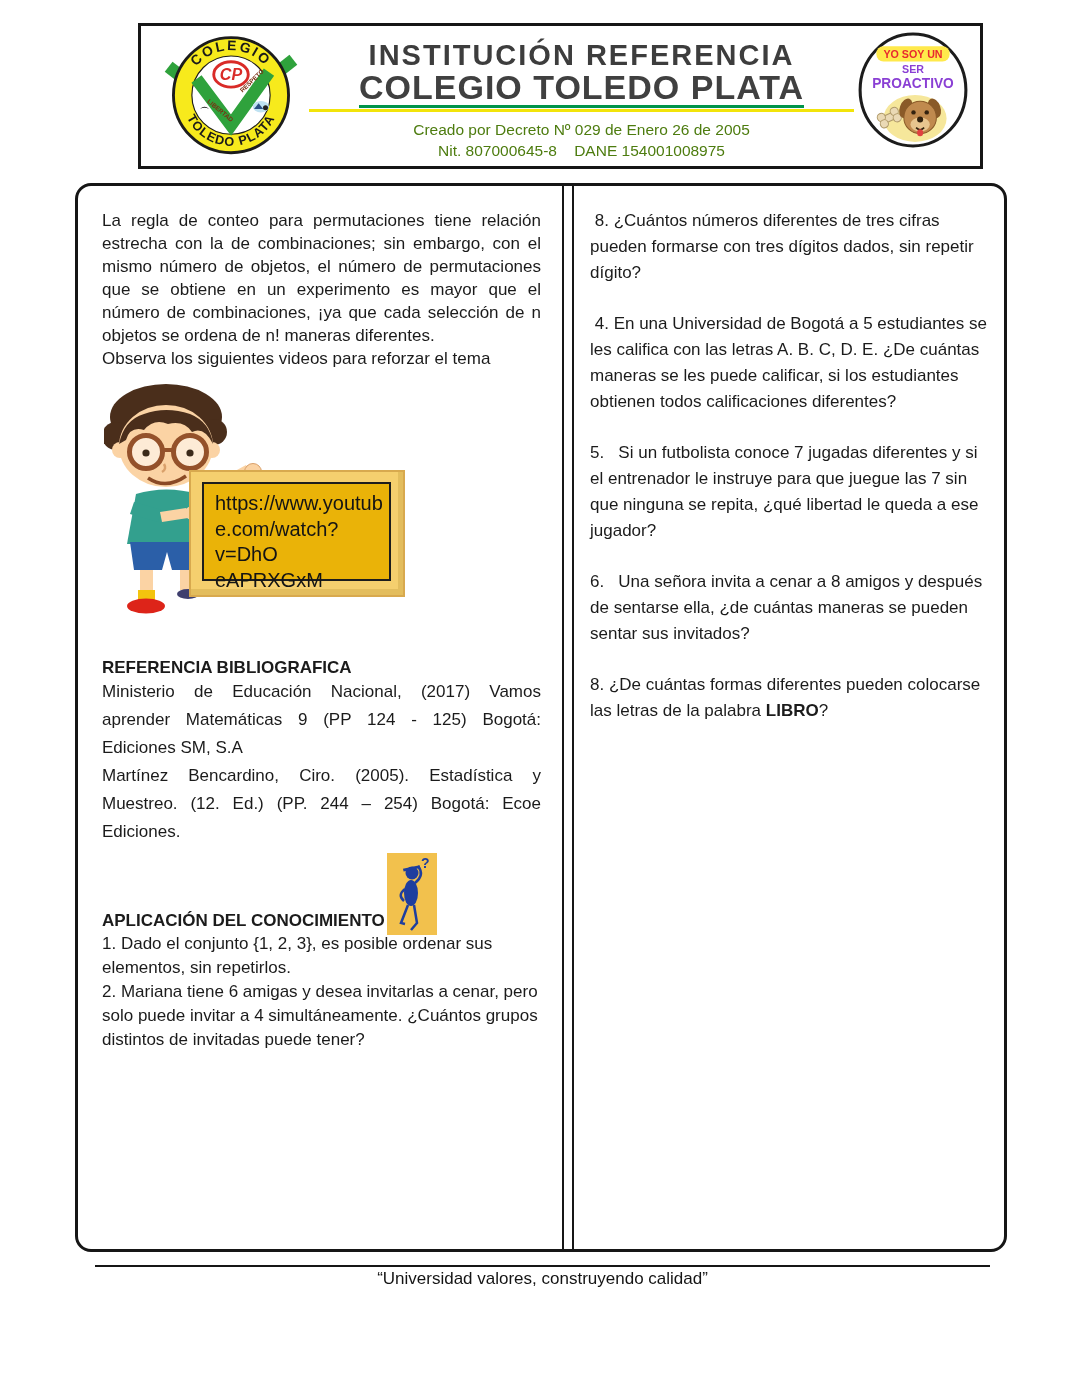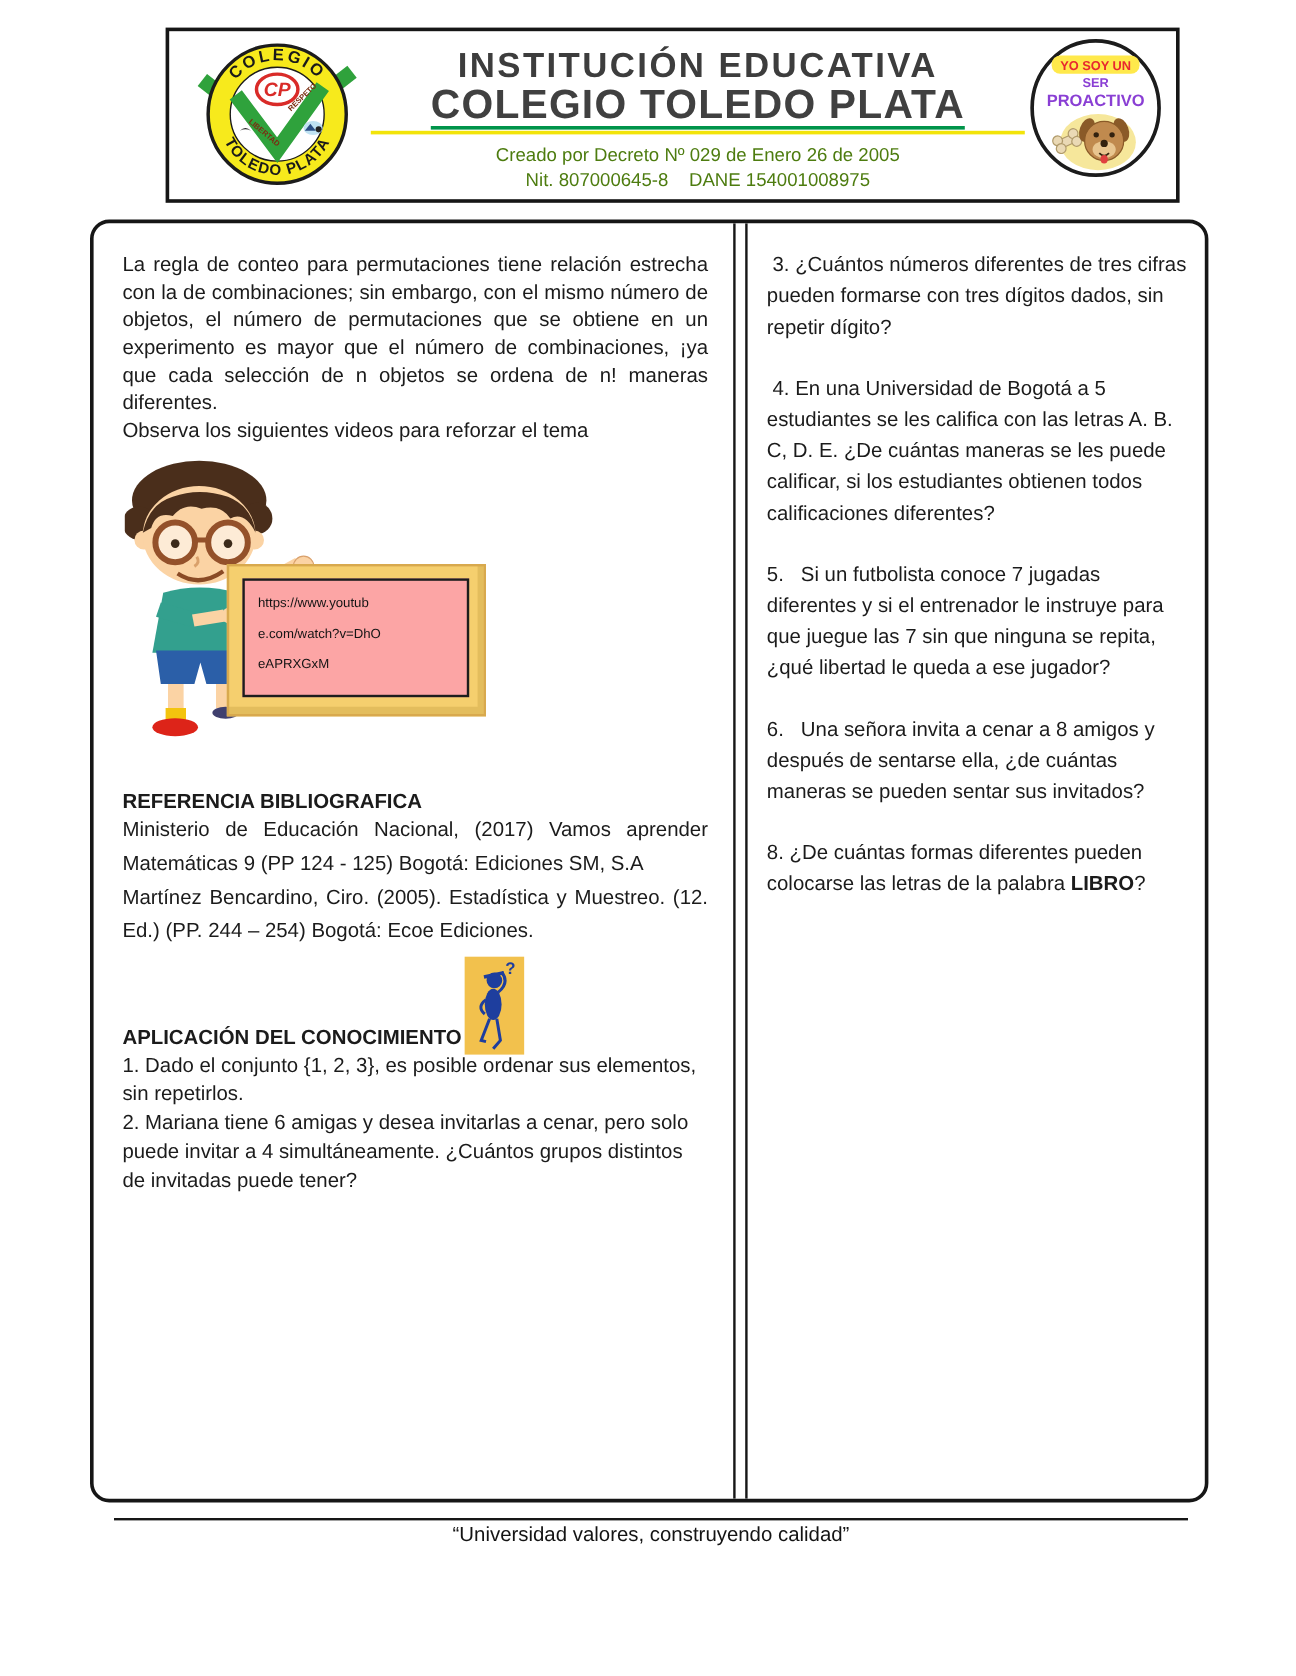--- a/index.html
+++ b/index.html
@@ -21,21 +21,21 @@
   .yellow-line { height:3px; background:#F2E40A; margin:1px 0 7px; }
   .hdr-sub { font-size:15.5px; line-height:21px; color:#4d7c0f; white-space:pre-wrap; }
   .badge-wrap { width:118px; display:flex; justify-content:center; padding-bottom:2px; }
 
   
   .content-box {
     position:absolute; left:75px; top:183px; width:932px; height:1069px;
     border:3px solid #161616; border-radius:16px; box-sizing:border-box;
     display:flex; overflow:hidden; background:#fff;
   }
-  .col-left  { width:533px; box-sizing:border-box; padding:23px 21px 0 24px; }
+  .col-left  { width:484px; box-sizing:border-box; padding:23px 21px 0 24px; }
   .col-divider { width:8px; border-left:2px solid #161616; border-right:2px solid #161616; }
   .col-right { flex:1; box-sizing:border-box; padding:22px 14px 0 16px; }
 
   .col-left p, .col-right p { margin:0; font-size:17px; }
   .intro { line-height:23px; text-align:justify; margin-bottom:30px; }
   .videos-heading { font-weight:normal; line-height:23px; text-align:justify; }
   .refs-heading { font-weight:bold; margin:0 0 18px; font-size:17px; }
   .ref { line-height:28px; text-align:justify; margin-bottom:17px; }
   .app-row { display:flex; align-items:flex-end; margin-top:4px; }
   .app-heading { font-weight:bold; font-size:17.5px; margin:0; line-height:22px; }
@@ -45,23 +45,23 @@
 
   
   .illustration { position:relative; width:305px; height:250px; margin:12px 0 26px 2px; }
   .illustration svg { position:absolute; left:0; top:0; }
   .video-sign {
     position:absolute; left:85px; top:88px; width:216px; height:127px;
     background:#F5CF6E; border:2px solid #D8A94E; box-sizing:border-box;
     box-shadow:inset -5px -6px 0 #e3bd5d; padding:10px 12px 14px 11px; z-index:2;
   }
   .video-sign-inner {
-    background:#fca5a5; border:2.5px solid #1d1d1d; width:100%; height:100%;
+    background:#eab308; border:2.5px solid #1d1d1d; width:100%; height:100%;
     box-sizing:border-box; padding:7px 6px 0 11px;
-    font-size:11px; line-height:25.5px; color:#141414;
+    font-size:20px; line-height:25.5px; color:#141414;
   }
 
   
   .footer-line  { position:absolute; left:95px; top:1265px; width:895px; border-top:2px solid #161616; }
   .footer-motto { position:absolute; left:95px; top:1269px; width:895px; text-align:center; font-size:17px; color:#141414; }
 </style>
 </head>
 <body>
 
 <div>
@@ -84,21 +84,21 @@
         <path d="M33,66 q4,-4 8,0 q-4,-2 -8,0" fill="#222"></path>
         <ellipse cx="86" cy="64" rx="7" ry="5" fill="#bfe2f2"></ellipse>
         <path d="M80,66 l4,-5 l4,5 Z" fill="#2b4f84"></path>
         <circle cx="90" cy="65" r="2.2" fill="#222"></circle>
         <ellipse cx="60" cy="36" rx="15" ry="11" fill="#fff" stroke="#D92B28" stroke-width="2.5"></ellipse>
         <text x="60" y="41" text-anchor="middle" font-size="14" font-weight="bold" font-style="italic" fill="#D92B28">CP</text>
       </svg>
     </div>
 
     <div class="header-center">
-      <div class="title1">INSTITUCIÓN EDUCATIVA</div>
+      <div class="title1">INSTITUCIÓN REFERENCIA</div>
       <div><span class="title2">COLEGIO TOLEDO PLATA</span></div>
       <div class="yellow-line"></div>
       <div class="hdr-sub">Creado por Decreto Nº 029 de Enero 26 de 2005</div>
       <div class="hdr-sub">Nit. 807000645-8    DANE 154001008975</div>
     </div>
 
     <div class="badge-wrap">
       <svg width="112" height="118" viewBox="0 0 110 116">
         <ellipse cx="55" cy="58" rx="52" ry="55" fill="#ffffff" stroke="#1c1c1c" stroke-width="3"></ellipse>
         <rect x="19" y="15" width="72" height="15" rx="7" fill="#FFE94B"></rect>
@@ -194,21 +194,21 @@
         </span>
       </div>
 
       <p class="q">1. Dado el conjunto {1, 2, 3}, es posible ordenar sus elementos, sin repetirlos.</p>
       <p class="q">2. Mariana tiene 6 amigas y desea invitarlas a cenar, pero solo puede invitar a 4 simultáneamente. ¿Cuántos grupos distintos de invitadas puede tener?</p>
     </div>
 
     <div class="col-divider"></div>
 
     <div class="col-right">
-      <p class="q-r"> 3. ¿Cuántos números diferentes de tres cifras pueden formarse con tres dígitos dados, sin repetir dígito?</p>
+      <p class="q-r"> 8. ¿Cuántos números diferentes de tres cifras pueden formarse con tres dígitos dados, sin repetir dígito?</p>
       <p class="q-r"> 4. En una Universidad de Bogotá a 5 estudiantes se les califica con las letras A. B. C, D. E. ¿De cuántas maneras se les puede calificar, si los estudiantes obtienen todos calificaciones diferentes?</p>
       <p class="q-r">5.   Si un futbolista conoce 7 jugadas diferentes y si el entrenador le instruye para que juegue las 7 sin que ninguna se repita, ¿qué libertad le queda a ese jugador?</p>
       <p class="q-r">6.   Una señora invita a cenar a 8 amigos y después de sentarse ella, ¿de cuántas maneras se pueden sentar sus invitados?</p>
       <p class="q-r"><span>8. ¿De cuántas formas diferentes pueden colocarse las letras de la palabra </span><b>LIBRO</b><span>?</span></p>
     </div>
   </div>
 
   <div class="footer-line"></div>
   <div class="footer-motto">“Universidad valores, construyendo calidad”</div>
 

